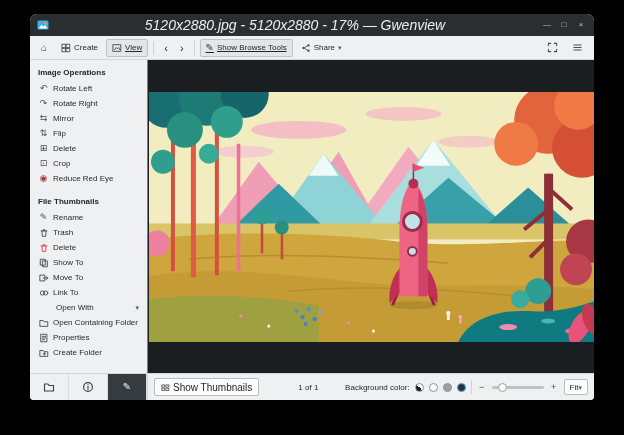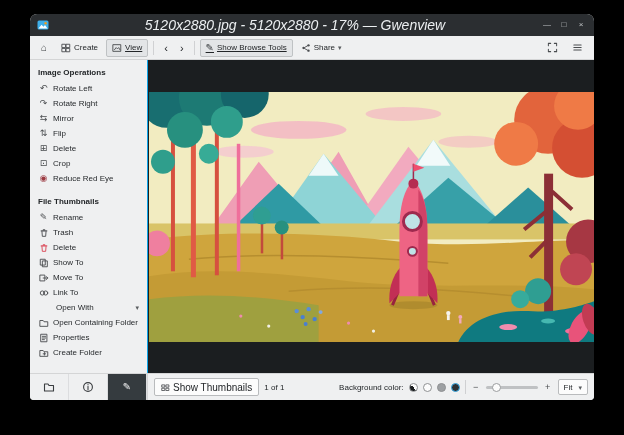--- a/index.html
+++ b/index.html
@@ -33,32 +33,32 @@
   .viewer { flex:1; background:#1b1e20; display:flex; align-items:center; justify-content:center; min-width:0; }
   .canvas { width:445px; height:250px; }
   .canvas svg { display:block; width:100%; height:100%; }
   
   .bottombar { height:27px; flex:0 0 auto; border-top:1px solid #d4d5d6; display:flex; background:#eff0f1; }
   .tabs { width:118px; flex:0 0 auto; display:flex; border-right:1px solid #d4d5d6; }
   .tab { flex:1; display:flex; align-items:center; justify-content:center; border-right:1px solid #dcdddf; color:#3a3d40; }
   .tab.active { background:#353b3f; color:#eff0f1; }
   .statusbar { flex:1; display:flex; align-items:center; font-size:8px; color:#232629; padding:0 6px; gap:5px; }
   .sbtn { display:inline-flex; align-items:center; gap:3px; padding:2.5px 6px; border:1px solid #b9bbbd; border-radius:2px; background:#fcfcfc; font-size:10px; color:#232629; font-family:inherit; }
-  .pos { }
+  .pos { margin-left:34px; }
   .bglabel { margin-left:auto; }
   .circle { width:9px; height:9px; border-radius:50%; border:1px solid #8f9193; flex:0 0 auto; }
   .c-auto { background:linear-gradient(45deg,#1b1e20 50%,#fcfcfc 50%); }
   .c-light { background:#fcfcfc; }
   .c-gray { background:#9da0a3; }
   .c-dark { background:#2e3134; border-color:#3daee9; }
   .vsep { width:1px; height:14px; background:#cfd0d2; }
   .zbtn { color:#4a4d50; font-size:9px; width:10px; text-align:center; line-height:1; }
   .slider { position:relative; width:52px; height:3px; background:#bfc1c3; border-radius:1.5px; }
   .knob { position:absolute; top:-3px; left:6px; width:9px; height:9px; background:#fcfcfc; border:1px solid #9b9d9f; border-radius:50%; }
-  .combo { display:inline-flex; align-items:center; gap:6px; padding:2.5px 5px; border:1px solid #b9bbbd; border-radius:2px; background:#fcfcfc; }
+  .combo { display:inline-flex; align-items:center; gap:0; padding:2.5px 5px; border:1px solid #b9bbbd; border-radius:2px; background:#fcfcfc; }
   svg.mini { display:block; }
   svg.mini path, svg.mini rect, svg.mini circle { fill:none; stroke:#4a4d50; stroke-width:1.1; stroke-linecap:round; stroke-linejoin:round; }
   svg.mini .fill { fill:#4a4d50; stroke:none; }
   .tab svg.mini path, .tab svg.mini rect, .tab svg.mini circle { stroke:currentColor; }
   .red-ic path { stroke:#da4453 !important; }
   .eye { color:#9c3a42 !important; }
 </style>
 </head>
 <body>
 

